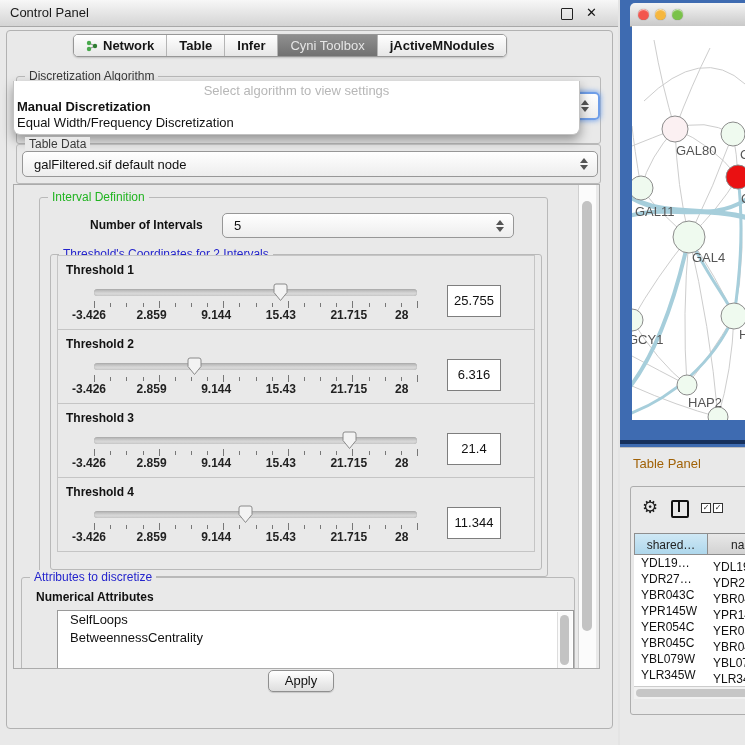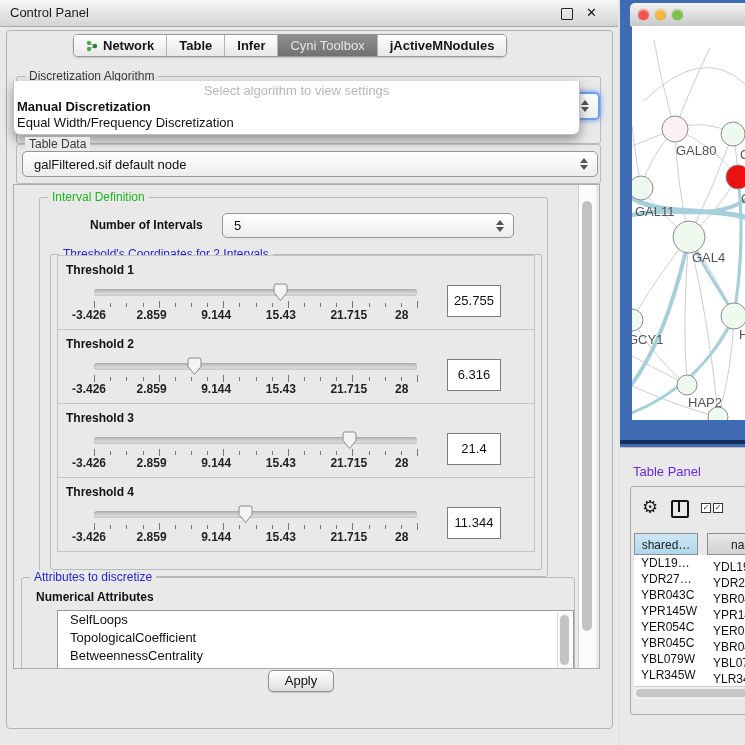--- a/index.html
+++ b/index.html
@@ -95,31 +95,31 @@
   
   #net-window{left:620px;top:0;width:125px;height:447px;background:#3e6bb1;}
   #net-frame-bottom{left:0;top:440px;width:125px;height:4px;background:#16305c;position:absolute;}
   #net-titlebar{left:10px;top:3px;width:115px;height:23px;border-radius:5px 0 0 0;
     background:linear-gradient(#f4f4f4,#c9c9c9);border-bottom:1px solid #8f8f8f;}
   .tl{position:absolute;top:6px;width:11px;height:11px;border-radius:50%;box-shadow:inset 0 1px 1px rgba(255,255,255,.7),0 0 1px rgba(0,0,0,.5);}
   #net-canvas{left:12px;top:26px;width:113px;height:394px;background:#fff;overflow:hidden;}
 
   
   #table-panel{left:620px;top:447px;width:125px;height:298px;background:#e9e9e9;border-top:1px solid #c0c0c0;}
-  #tp-title{left:13px;top:16px;font-size:13px;color:#6d28d9;}
+  #tp-title{left:13px;top:8px;font-size:13px;color:#a16207;}
   #tp-body{left:10px;top:38px;width:130px;height:227px;border:1px solid #adadad;border-radius:3px;background:#e9e9e9;overflow:hidden;}
   #tp-toolbar{left:0;top:0;width:130px;height:44px;}
   #gear-icon{left:11px;top:11px;font-size:18px;color:#1d1d1d;line-height:18px;}
   #split-icon{left:40px;top:13px;width:14px;height:14px;border:2px solid #111;border-radius:2px;}
   #split-icon::after{content:"";position:absolute;left:5px;top:0;width:2px;height:10px;background:#111;}
   .cbx{width:8px;height:8px;border:1px solid #333;background:#fff;font-size:8px;line-height:8px;color:#222;text-align:center;}
   #cbx-wrap{left:70px;top:16px;display:flex;gap:2px;}
   #tp-table{left:3px;top:46px;width:160px;}
   .th{position:absolute;top:0;height:22px;border:1px solid #8e8e8e;font-size:12px;color:#222;text-align:center;line-height:22px;box-sizing:border-box;}
-  .th.c1{left:0;width:64px;background:linear-gradient(#cfe8f5,#aed7ec);}
+  .th.c1{left:0;width:74px;background:linear-gradient(#cfe8f5,#aed7ec);}
   .th.c2{left:73px;width:78px;background:linear-gradient(#e8e8e8,#d2d2d2);}
   #tp-rows{position:absolute;left:0;top:22px;width:151px;height:131px;background:#fff;overflow:hidden;}
   .trow{height:16px;line-height:16px;font-size:12px;color:#111;white-space:nowrap;}
   .trow .c1{display:inline-block;width:66px;padding-left:7px;overflow:hidden;}
   .trow .c2{display:inline-block;padding-left:6px;}
   #tp-hsb{position:absolute;left:0px;top:153px;width:151px;height:12px;background:#f1f1f1;border-top:1px solid #ccc;}
   #tp-hsb .hthumb{position:absolute;left:2px;top:2px;width:138px;height:8px;background:#c6c6c6;border-radius:4px;}
 
   svg text{font-family:"Liberation Sans","DejaVu Sans",sans-serif;}
 </style>
@@ -345,21 +345,20 @@
           </div>
       </div>
     </div>
 
     <div id="grp-attrs" class="abs groupbox">
       <div class="legend blue">Attributes to discretize</div>
       <div id="lbl-numattrs" class="abs">Numerical Attributes</div>
       <div id="attr-list" class="abs">
 
       <div class="attr-item">SelfLoops</div>
-          <div class="attr-item">TopologicalCoefficient</div>
           <div class="attr-item">BetweennessCentrality</div>
           <div class="vsb">
             <div class="thumb"></div>
           </div>
         </div>
     </div>
 
     <div id="main-vsb" class="vsb">
       <div class="thumb"></div>
     </div>

